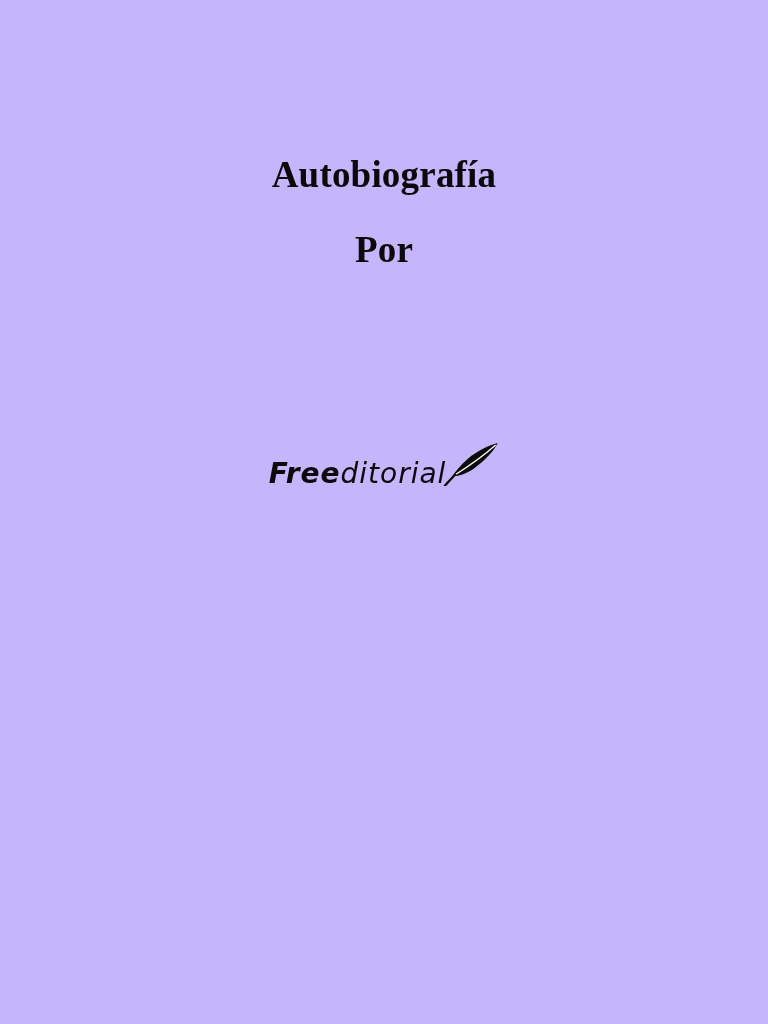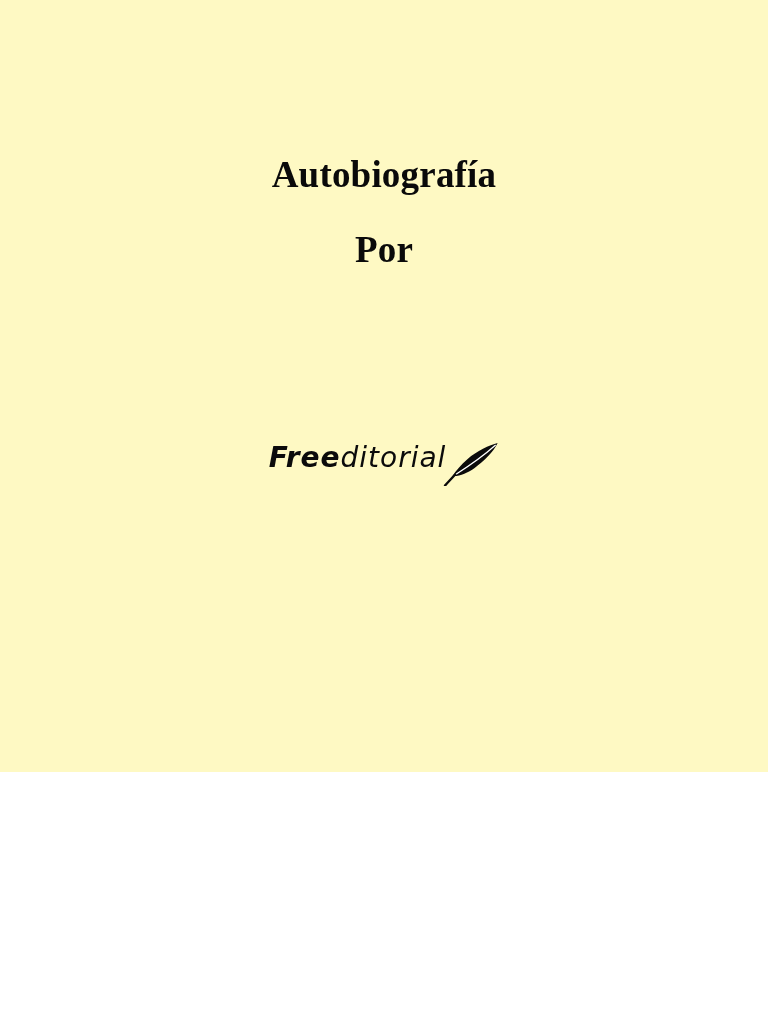--- a/index.html
+++ b/index.html
@@ -3,22 +3,22 @@
 <meta charset="utf-8">
 <style>
   html, body {
     margin: 0;
     padding: 0;
     background: #ffffff;
   }
   .page {
     position: relative;
     width: 768px;
-    height: 772px;
-    background: #fef9c3;
+    height: 1024px;
+    background: #c4b5fd;
     overflow: hidden;
     font-family: "Liberation Serif", "DejaVu Serif", serif;
     color: #0a0a0a;
   }
   .doc-line {
     position: absolute;
     left: 0;
     width: 100%;
     text-align: center;
     font-weight: 700;
@@ -32,21 +32,21 @@
   .title-line   { top: 154px; }
   .byline-line  { top: 229px; }
   .author-line  { top: 304px; }
 
   .logo {
     position: absolute;
     top: 442px;
     left: 50%;
     transform: translateX(-50%);
     display: flex;
-    align-items: flex-start;
+    align-items: flex-end;
     white-space: nowrap;
   }
   .logo-text {
     font-family: "DejaVu Sans", "Liberation Sans", sans-serif;
     font-style: italic;
     font-size: 28px;
     line-height: 1.16;
     letter-spacing: 1px;
     color: #0b0b0b;
   }

